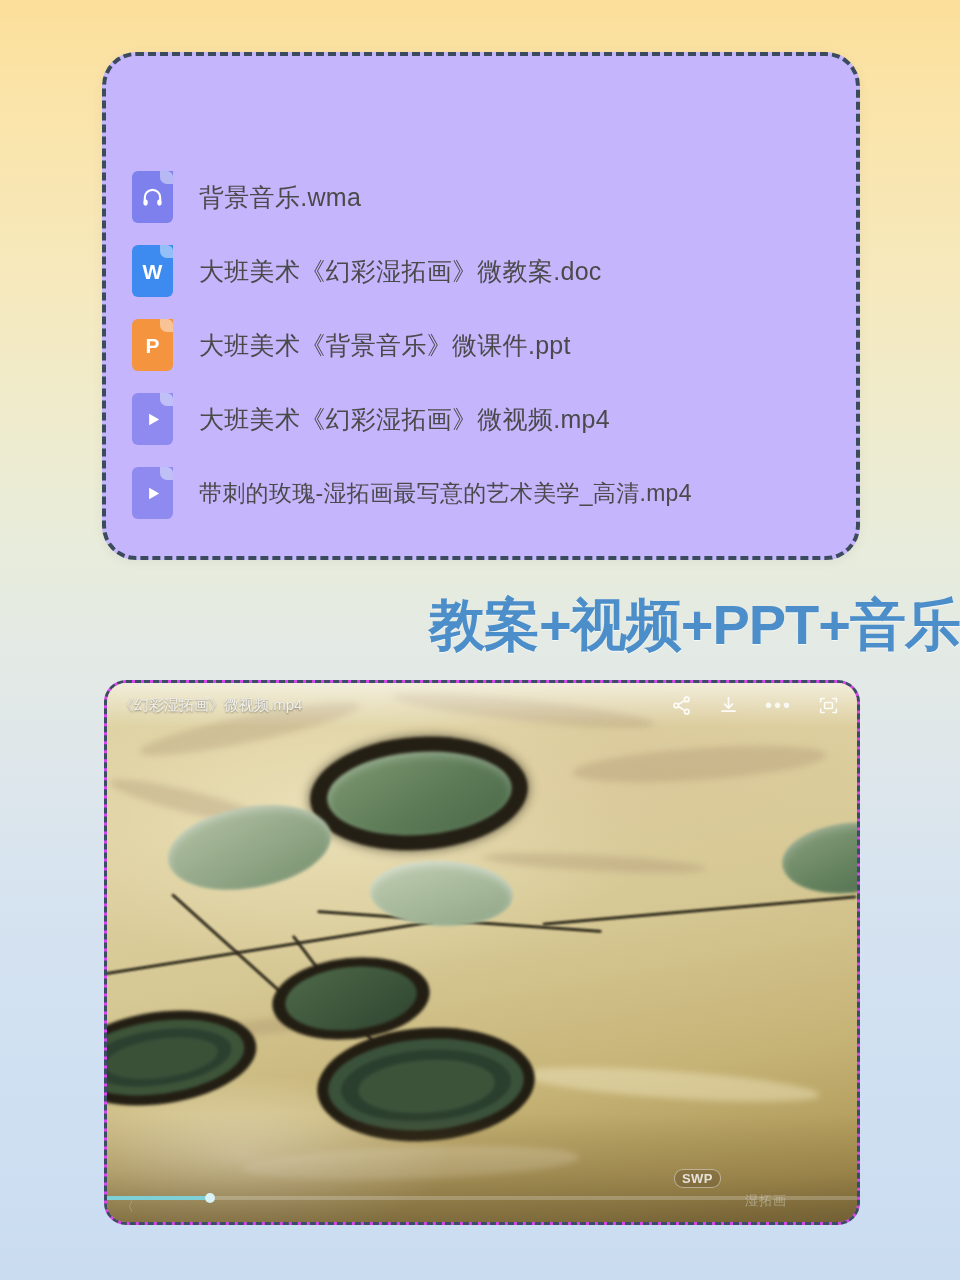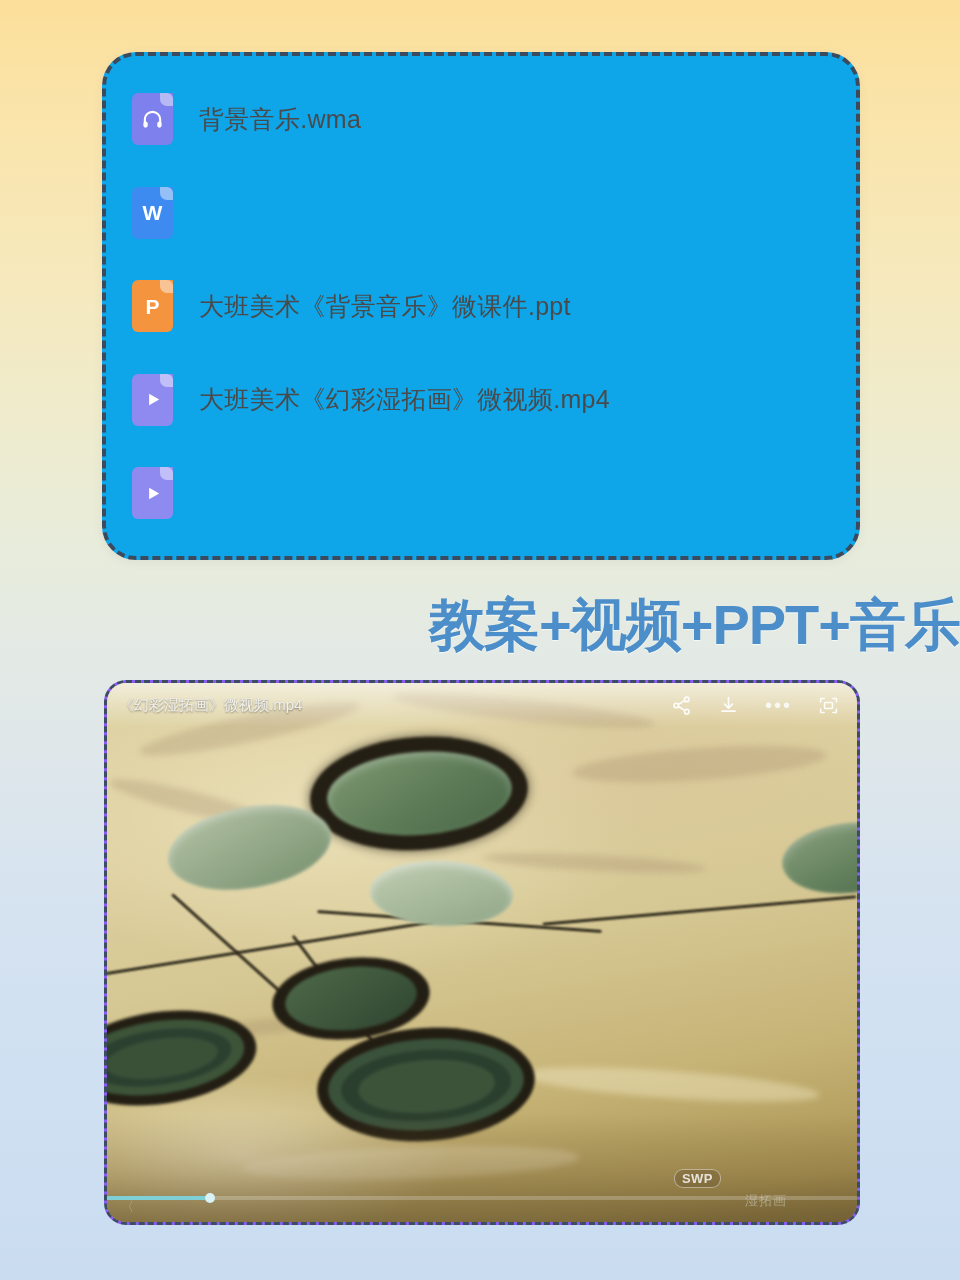--- a/index.html
+++ b/index.html
@@ -28,28 +28,28 @@
     position: relative;
   }
 
   
   .file-card {
     position: absolute;
     left: 102px;
     top: 52px;
     width: 758px;
     height: 508px;
-    background: #0ea5e9;
+    background: #c4b5fd;
     border: 4px dashed #3b4a5c;
     border-radius: 34px;
     box-shadow: 0 2px 10px rgba(120,120,120,0.10);
     padding: 26px 0 26px 0;
     display: flex;
     flex-direction: column;
-    justify-content: space-between;
+    justify-content: flex-end;
   }
 
   .file-row {
     display: flex;
     align-items: center;
     height: 74px;
     padding-left: 26px;
   }
 
   
@@ -114,21 +114,21 @@
   
   .video-frame {
     position: absolute;
     left: 104px;
     top: 680px;
     width: 756px;
     height: 545px;
     border: 3px dashed #3c4d63;
     border-radius: 22px;
     overflow: hidden;
-    background: #8b5cf6;
+    background: #d946ef;
   }
 
   .video-canvas {
     position: absolute;
     inset: 0;
     background:
       radial-gradient(ellipse 40% 22% at 18% 88%, rgba(255,250,230,0.55), rgba(255,250,230,0) 70%),
       radial-gradient(ellipse 55% 30% at 72% 18%, rgba(215,195,150,0.5), rgba(215,195,150,0) 70%),
       radial-gradient(ellipse 60% 40% at 30% 25%, rgba(238,228,190,0.75), rgba(238,228,190,0) 72%),
       linear-gradient(170deg, #ddd2a2 0%, #ded0a0 25%, #d6c894 48%, #c6b376 72%, #ab9553 92%, #8e7a40 100%);
@@ -253,20 +253,21 @@
         <rect x="17" y="14" width="4.5" height="6.5" rx="2.2" fill="#ffffff" stroke="none"></rect>
       </svg>
     </div>
     <div class="file-name">背景音乐.wma</div>
   </div>
 
   <div class="file-row">
     <div class="file-icon ic-doc">
       <span class="glyph">W</span>
     </div>
+    <div class="file-name">大班美术《幻彩湿拓画》微教案.doc</div>
   </div>
 
   <div class="file-row">
     <div class="file-icon ic-ppt">
       <span class="glyph">P</span>
     </div>
     <div class="file-name">大班美术《背景音乐》微课件.ppt</div>
   </div>
 
   <div class="file-row">
@@ -277,20 +278,21 @@
     </div>
     <div class="file-name">大班美术《幻彩湿拓画》微视频.mp4</div>
   </div>
 
   <div class="file-row">
     <div class="file-icon ic-video">
       <svg viewBox="0 0 24 24">
           <polygon points="8.5,6 19,12 8.5,18" fill="#ffffff"></polygon>
         </svg>
     </div>
+    <div class="file-name small">带刺的玫瑰-湿拓画最写意的艺术美学_高清.mp4</div>
   </div>
 
 </div>
 
 <div class="headline">教案+视频+PPT+音乐</div>
 
 <div class="video-frame">
 
   <div class="video-canvas">
 

